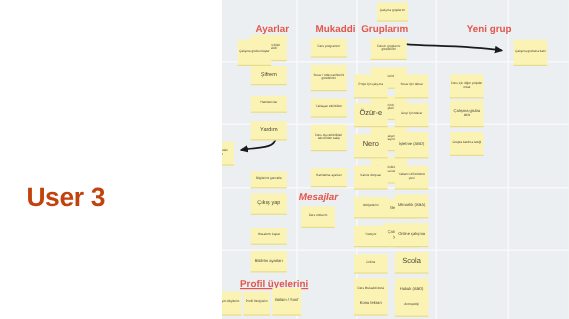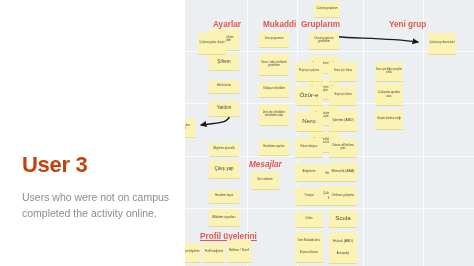--- a/index.html
+++ b/index.html
@@ -64,21 +64,20 @@
   
   .arrow-svg{position:absolute;left:0;top:0;width:289px;height:266px;pointer-events:none;}
 </style>
 </head>
 <body>
 
 <div id="slide">
 
   <div id="left-panel">
     <div id="page-title">User 3</div>
-    <div id="page-body">Users who were not on campus completed the activity online.</div>
   </div>
 
   <div id="board">
 
     <div class="vline" style="left:62px"></div>
     <div class="vline" style="left:112px"></div>
     <div class="vline" style="left:178px"></div>
     <div class="vline" style="left:238px"></div>
     <div class="hline" style="top:51px"></div>
     <div class="hline" style="top:103px"></div>

